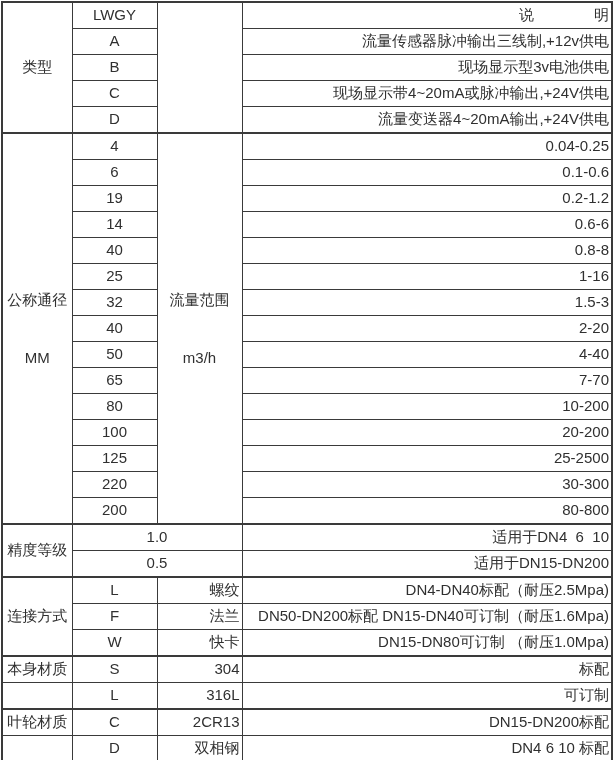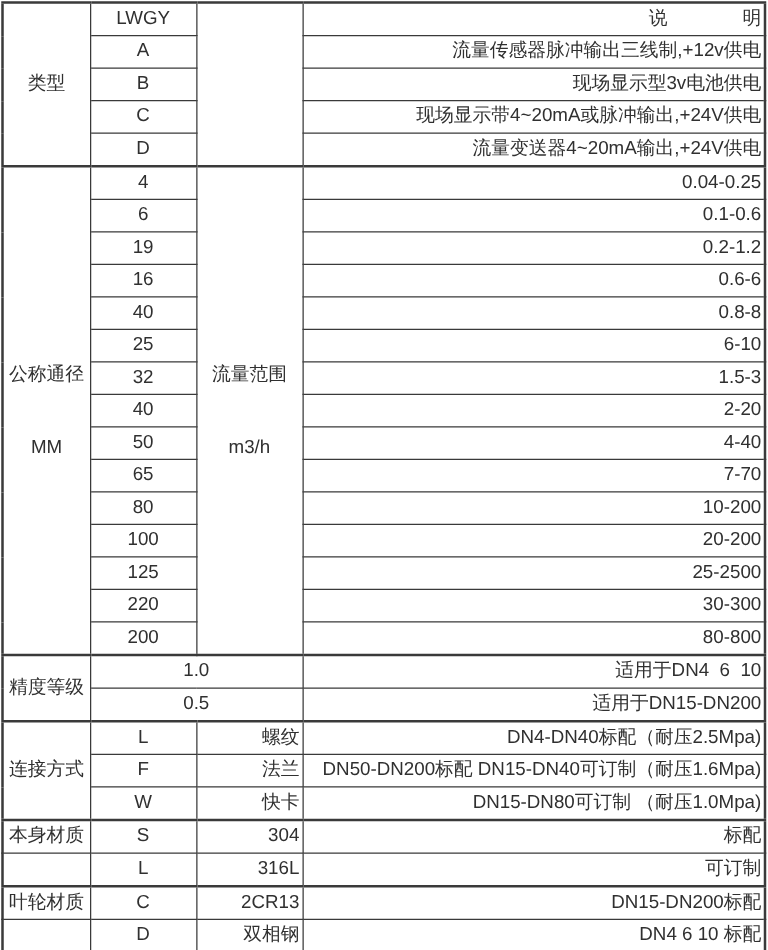--- a/index.html
+++ b/index.html
@@ -79,30 +79,30 @@
     </tr>
     <tr>
       <td class="c">6</td>
       <td class="l">0.1-0.6</td>
     </tr>
     <tr>
       <td class="c">19</td>
       <td class="l">0.2-1.2</td>
     </tr>
     <tr>
-      <td class="c">16</td>
+      <td class="c">14</td>
       <td class="l">0.6-6</td>
     </tr>
     <tr>
       <td class="c">40</td>
       <td class="l">0.8-8</td>
     </tr>
     <tr>
       <td class="c">25</td>
-      <td class="l">6-10</td>
+      <td class="l">1-16</td>
     </tr>
     <tr>
       <td class="c">32</td>
       <td class="l">1.5-3</td>
     </tr>
     <tr>
       <td class="c">40</td>
       <td class="l">2-20</td>
     </tr>
     <tr>

